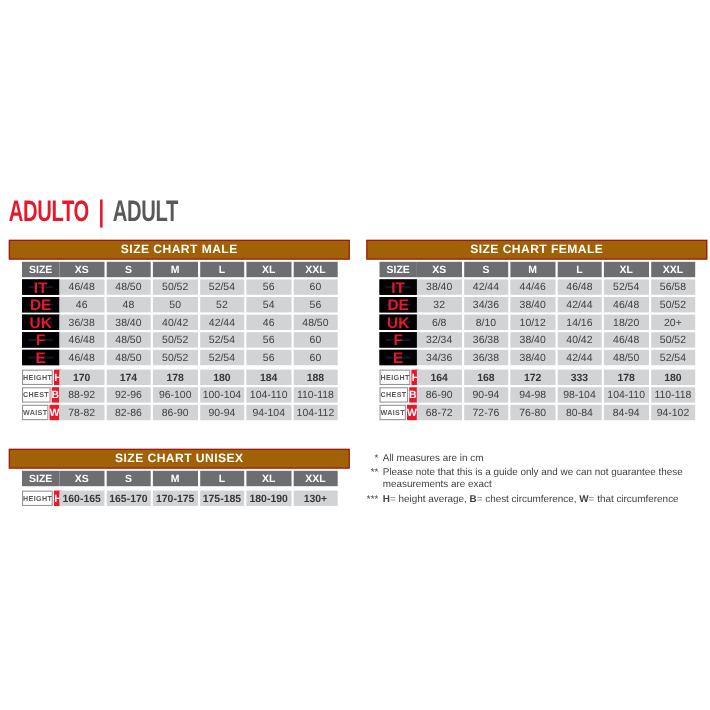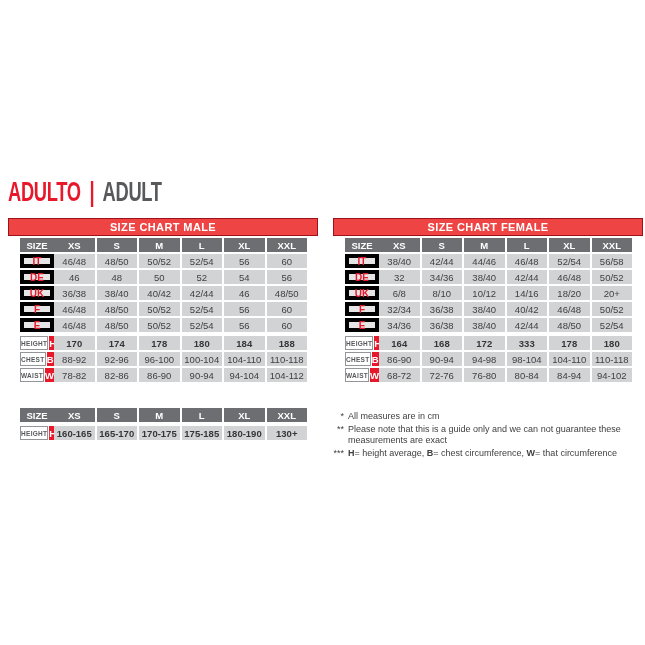--- a/index.html
+++ b/index.html
@@ -15,35 +15,35 @@
   .page-title .t-primary   { color:#e8182b; }
   .page-title .t-divider   { color:#e8182b; margin:0 6px; font-weight:bold; }
   .page-title .t-secondary { color:#58595b; }
 
   
   .size-table { position:absolute; width:310px; }
   .tbl-male   { left:8px;   top:218px; }
   .tbl-female { left:333px; top:218px; }
   .tbl-unisex { left:8px;   top:408px; }
 
-  .t-header { height:18px; margin-bottom:2px; background:#ef4444; border:1px solid #9e1118;
+  .t-header { height:18px; margin-bottom:2px; background:#a16207; border:1px solid #9e1118;
               color:#ffffff; font-weight:bold; font-size:11px; letter-spacing:0.4px;
               display:flex; align-items:center; justify-content:center; }
 
   .t-row { display:flex; height:14px; margin-bottom:2px; }
   .t-row.sep { margin-top:4px; }
 
   .lbl { width:46px; margin-right:0; display:flex;padding-left:12px; }
   .lbl-full { flex:1; }
 
   .hdr-cell { background:#6d6e71; color:#ffffff; font-weight:bold; font-size:9.5px;
               display:flex; align-items:center; justify-content:center; }
 
-  .country { flex:1; background:#e5e5e5; border:4px solid #000000; color:#e8182b;
-             font-weight:bold; font-size:10px;
+  .country { flex:1; background:#0f172a; border:6px solid #000000; color:#e8182b;
+             font-weight:bold; font-size:14px;
              display:flex; align-items:center; justify-content:center; }
 
   .measure-box { flex:1; background:#ffffff; border:1px solid #939598; color:#58595b;
                  font-weight:bold; font-size:6.5px; letter-spacing:0.3px;
                  display:flex; align-items:center; justify-content:center; }
   .letter-box { width:15px; margin-left:1px; background:#e8182b; color:#ffffff;
                 font-weight:bold; font-size:9.5px;
                 display:flex; align-items:center; justify-content:center; }
 
   .cell { flex:1; margin-right:2px; background:#d1d3d4; color:#414042; font-size:9.5px;
@@ -277,20 +277,21 @@
       <div class="cell">68-72</div>
       <div class="cell">72-76</div>
       <div class="cell">76-80</div>
       <div class="cell">80-84</div>
       <div class="cell">84-94</div>
       <div class="cell">94-102</div>
     </div>
   </div>
 
   <div class="size-table tbl-unisex">
+    <div class="t-header">SIZE CHART UNISEX</div>
     <div class="t-row">
       <div class="lbl">
           <div class="hdr-cell lbl-full">SIZE</div>
         </div>
       <div class="cell hdr">XS</div>
       <div class="cell hdr">S</div>
       <div class="cell hdr">M</div>
       <div class="cell hdr">L</div>
       <div class="cell hdr">XL</div>
       <div class="cell hdr">XXL</div>

